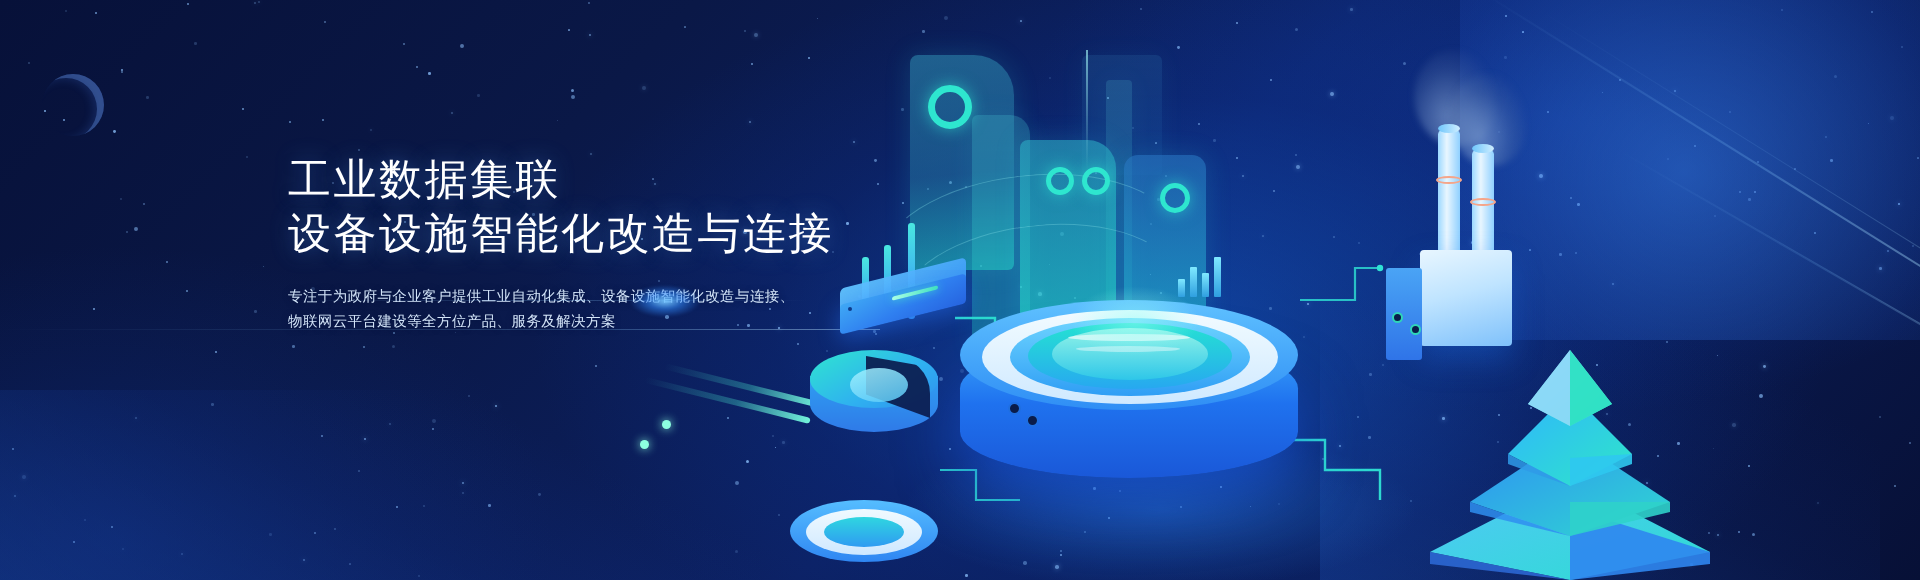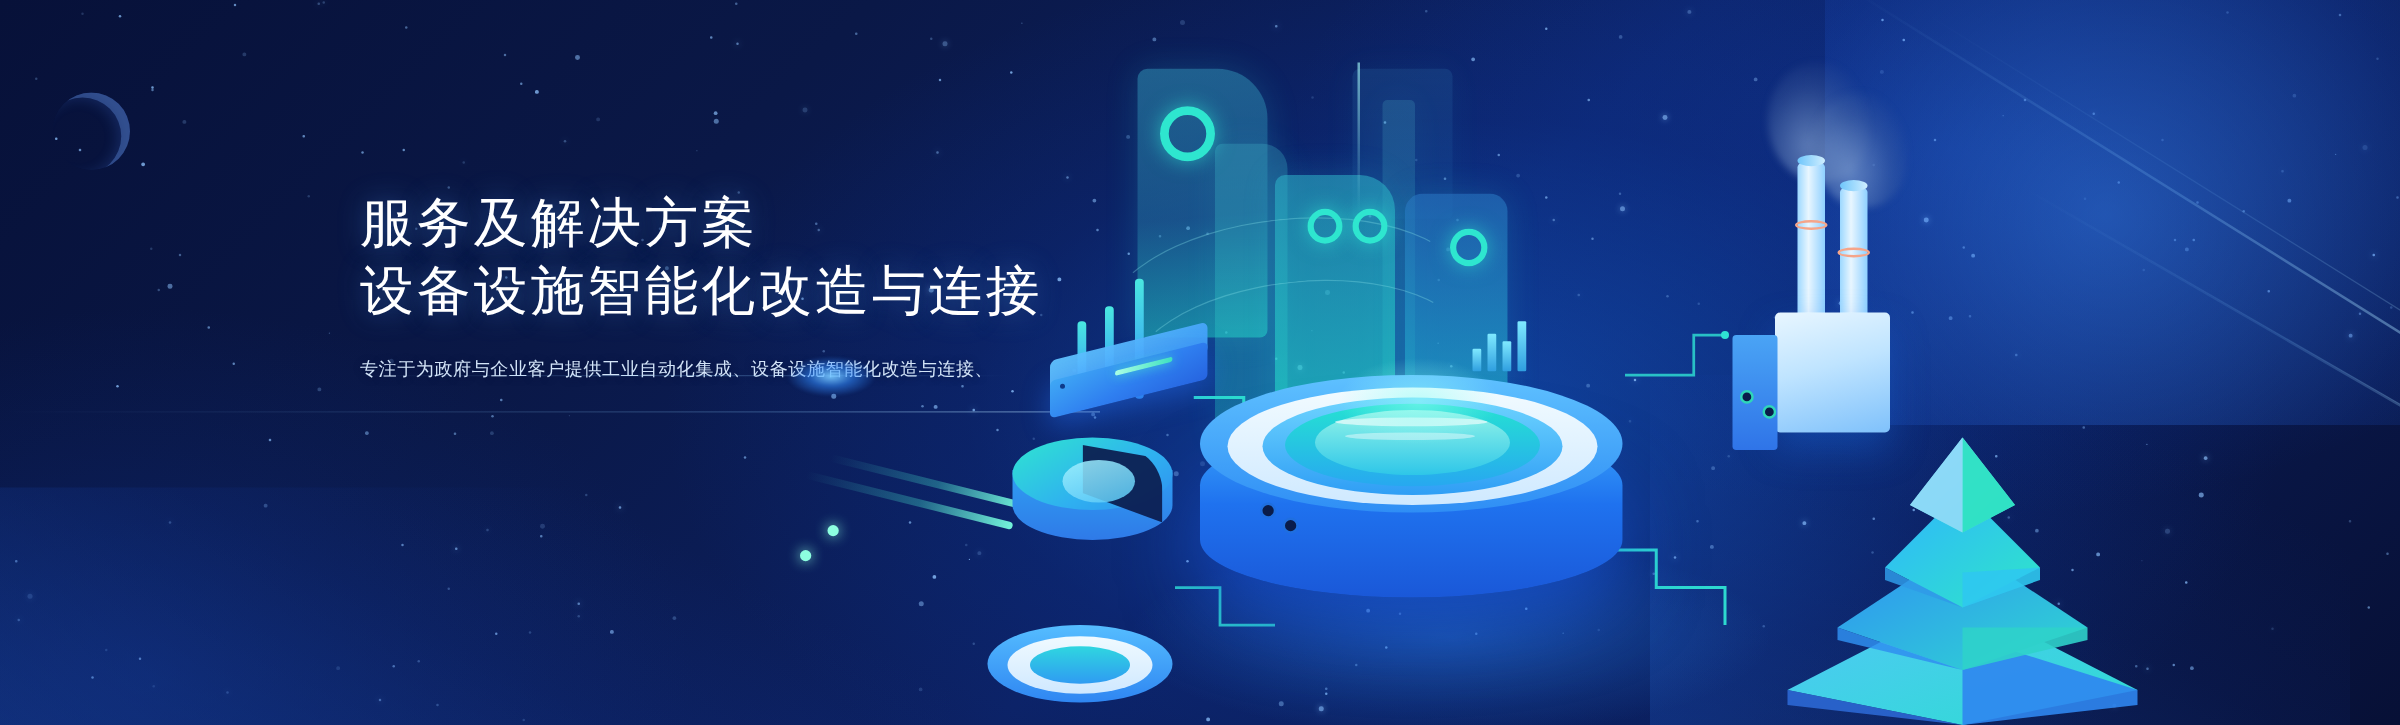--- a/index.html
+++ b/index.html
@@ -561,24 +561,25 @@
 
   <div class="glowcorner"></div>
   <div class="sweep s1"></div>
   <div class="sweep s2"></div>
   <div class="sweep s3"></div>
   <div class="sweep s4"></div>
   <div class="bottomglowline"></div>
   <div class="bottomdiag"></div>
 
   <div class="copy">
-    <div class="headline">服务及解决方案</div>
+    <div class="headline">工业数据集联</div>
     <div class="headline">设备设施智能化改造与连接</div>
     <div class="subcopy">
       <div>专注于为政府与企业客户提供工业自动化集成、设备设施智能化改造与连接、</div>
+      <div>物联网云平台建设等全方位产品、服务及解决方案</div>
     </div>
   </div>
   <div class="hl-divider"></div>
   <div class="hl-spark"></div>
 
   <div class="stage">
 
     <div class="diagwash"></div>
     <div class="groundglow"></div>
 

